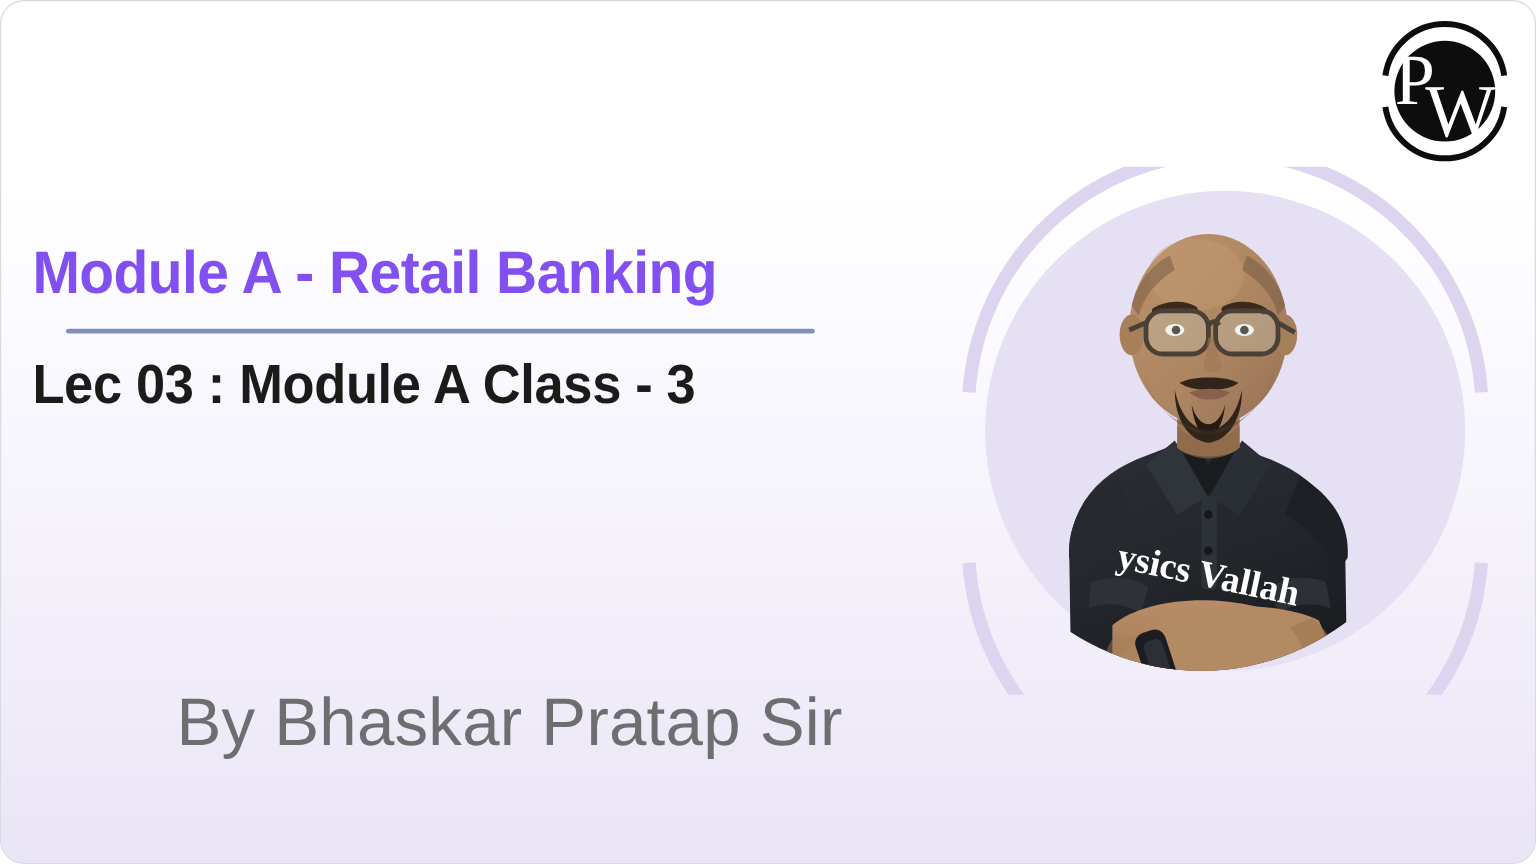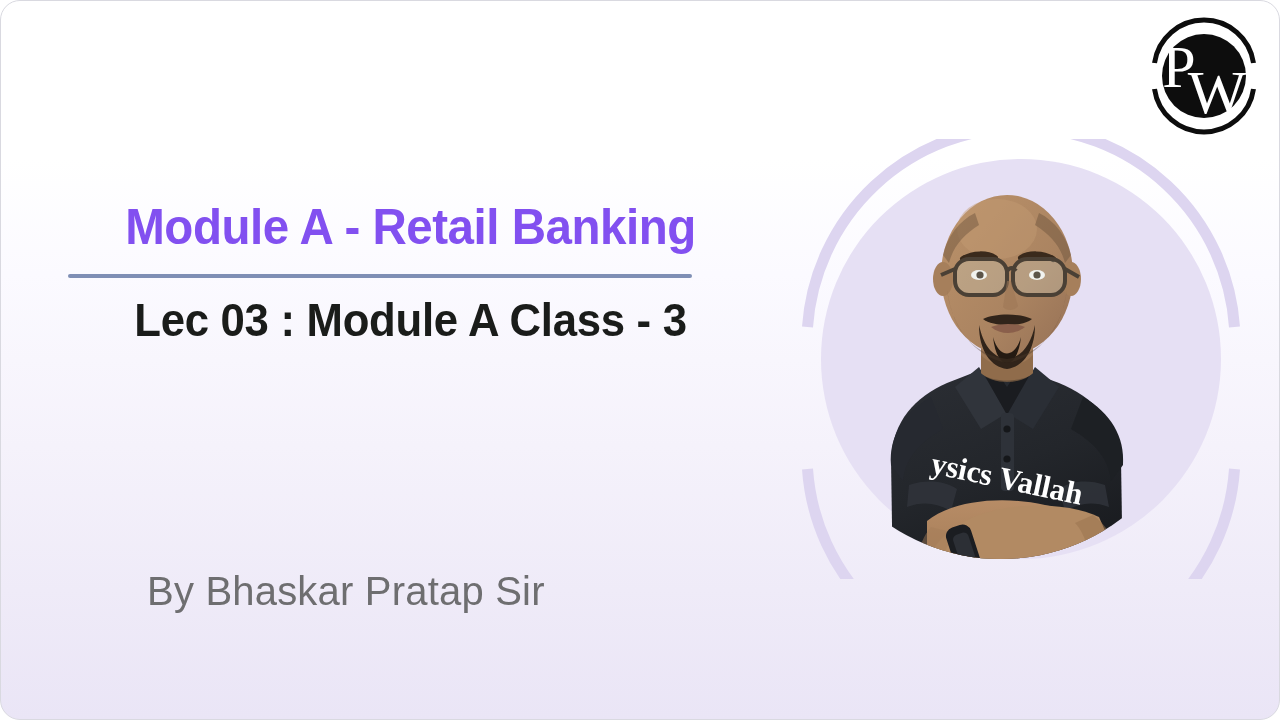--- a/index.html
+++ b/index.html
@@ -61,23 +61,22 @@
   .portrait {
     position:absolute;
     left:30px; top:-10px;
     width:380px; height:460px;
   }
   .portrait svg { display:block; width:380px; height:460px; }
 
   
   .text-block {
     position:absolute;
-    left:39px; top:200px;
+    left:26px; top:200px;
     width:780px;
-    text-align:center;
   }
   .course-title {
     font-family:"Liberation Sans", sans-serif;
     font-size:50px;
     font-weight:700;
     letter-spacing:-0.5px;
     color:#8250f0;
     line-height:1.06;
     white-space:nowrap;
     transform:scaleX(0.95);
@@ -100,21 +99,21 @@
     color:#1a1c1a;
     line-height:1.06;
     white-space:nowrap;
     transform:scaleX(0.95);
     transform-origin:left center;
   }
   .presenter {
     position:absolute;
     left:146px; top:568px;
     font-family:"Liberation Sans", sans-serif;
-    font-size:40px;
+    font-size:56px;
     font-weight:400;
     color:#6e6e70;
     letter-spacing:0.2px;
     white-space:nowrap;
   }
 </style>
 </head>
 <body>
 
 <div class="slide">

